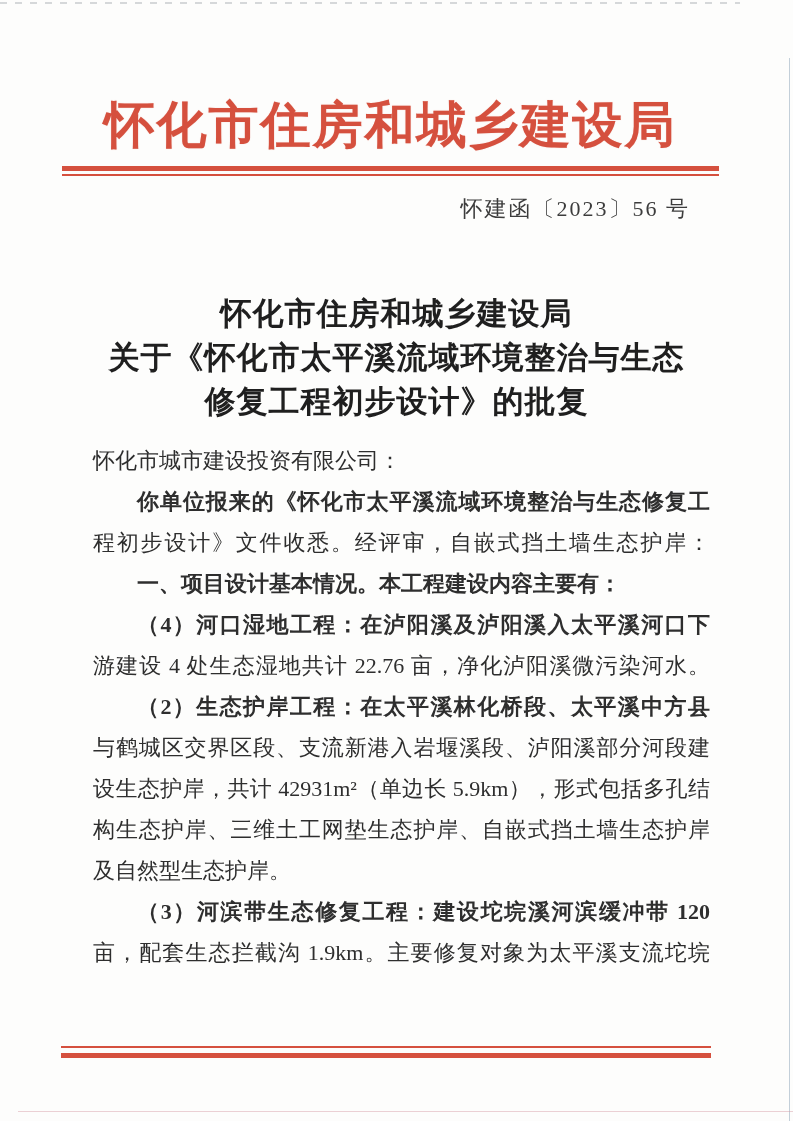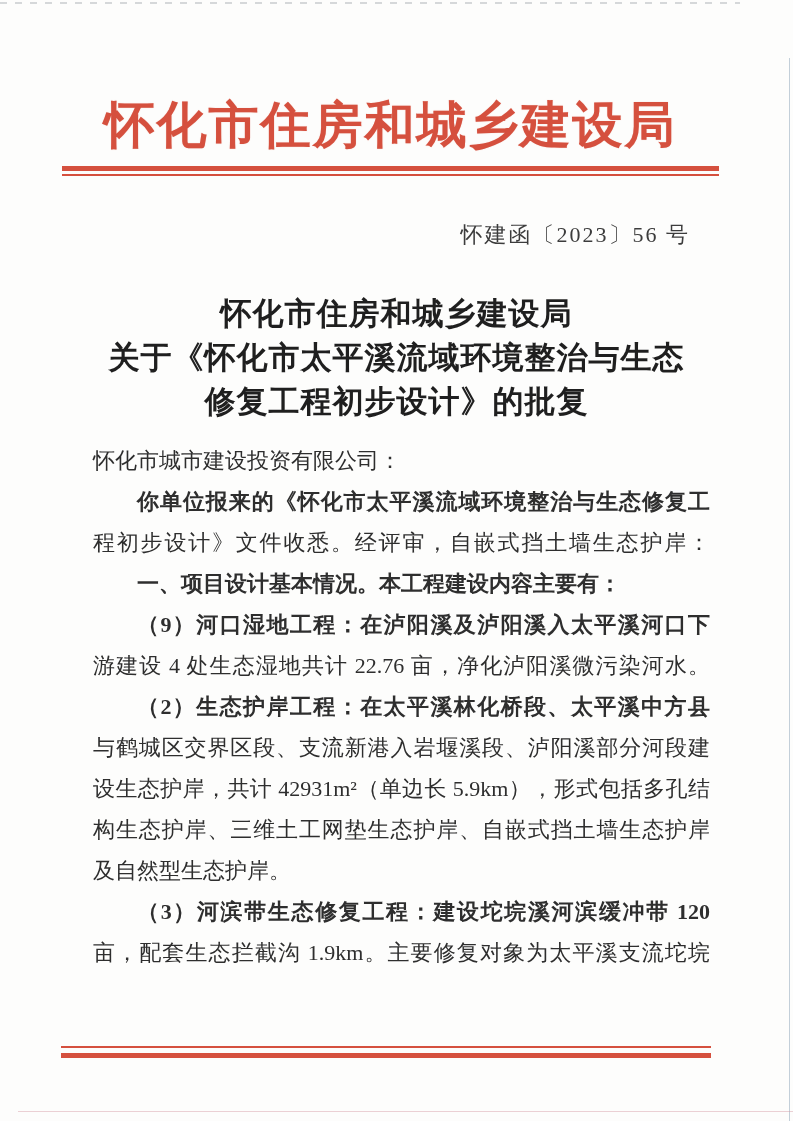--- a/index.html
+++ b/index.html
@@ -33,21 +33,21 @@
     color:var(--accent,#d5503e);
     font-size:50px; line-height:62px; font-weight:700;
     letter-spacing:2px;
     text-shadow:0 0 1px rgba(213,80,62,.35);
   }
   .rule-top { position:absolute; top:166px; left:62px; width:657px; }
   .rule-top .thick { height:5px; background:var(--accent,#d5503e); }
   .rule-top .thin  { height:2px; background:var(--accent,#d5503e); margin-top:3px; }
 
   .doc-number {
-    position:absolute; top:220px; right:103px;
+    position:absolute; top:194px; right:103px;
     font-size:22px; line-height:30px; color:#3c3c3c; letter-spacing:2px;
     white-space:nowrap;
   }
 
   .doc-title {
     position:absolute; top:292px; left:0; width:793px; margin:0;
     text-align:center; font-size:31px; line-height:44px;
     font-weight:700; color:#1f1f1f; letter-spacing:1px;
   }
 
@@ -89,21 +89,21 @@
     <div>怀化市住房和城乡建设局</div>
     <div>关于《怀化市太平溪流域环境整治与生态</div>
     <div>修复工程初步设计》的批复</div>
   </h1>
 
   <div class="body-text">
     <div class="line">怀化市城市建设投资有限公司：</div>
     <div class="line indent fill">你单位报来的《怀化市太平溪流域环境整治与生态修复工</div>
     <div class="line fill">程初步设计》文件收悉。经评审，自嵌式挡土墙生态护岸：</div>
     <div class="line indent">一、项目设计基本情况。本工程建设内容主要有：</div>
-    <div class="line indent fill">（9）河口湿地工程：在泸阳溪及泸阳溪入太平溪河口下</div>
+    <div class="line indent fill">（4）河口湿地工程：在泸阳溪及泸阳溪入太平溪河口下</div>
     <div class="line fill">游建设 4 处生态湿地共计 22.76 亩，净化泸阳溪微污染河水。</div>
     <div class="line indent fill">（2）生态护岸工程：在太平溪林化桥段、太平溪中方县</div>
     <div class="line fill">与鹤城区交界区段、支流新港入岩堰溪段、泸阳溪部分河段建</div>
     <div class="line fill">设生态护岸，共计 42931m²（单边长 5.9km），形式包括多孔结</div>
     <div class="line fill">构生态护岸、三维土工网垫生态护岸、自嵌式挡土墙生态护岸</div>
     <div class="line">及自然型生态护岸。</div>
     <div class="line indent fill">（3）河滨带生态修复工程：建设坨垸溪河滨缓冲带 120</div>
     <div class="line fill">亩，配套生态拦截沟 1.9km。主要修复对象为太平溪支流坨垸</div>
   </div>
 

